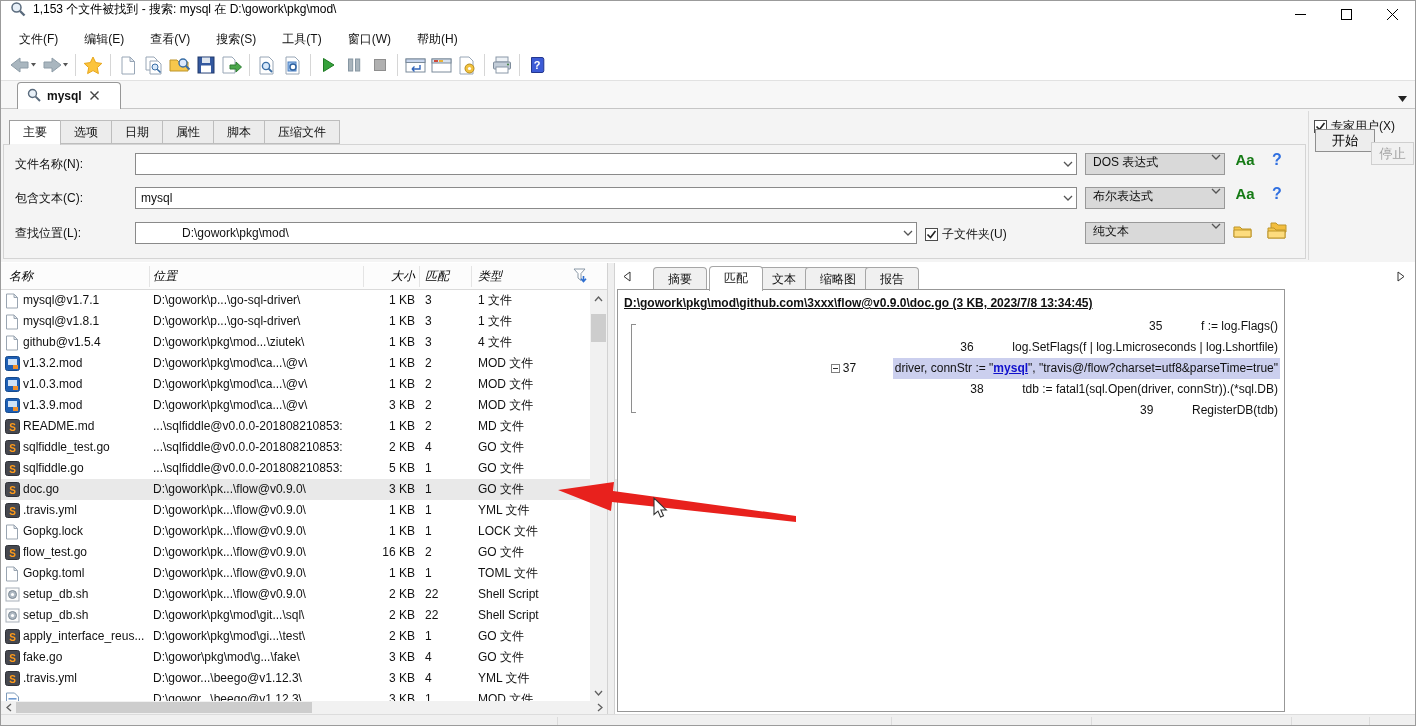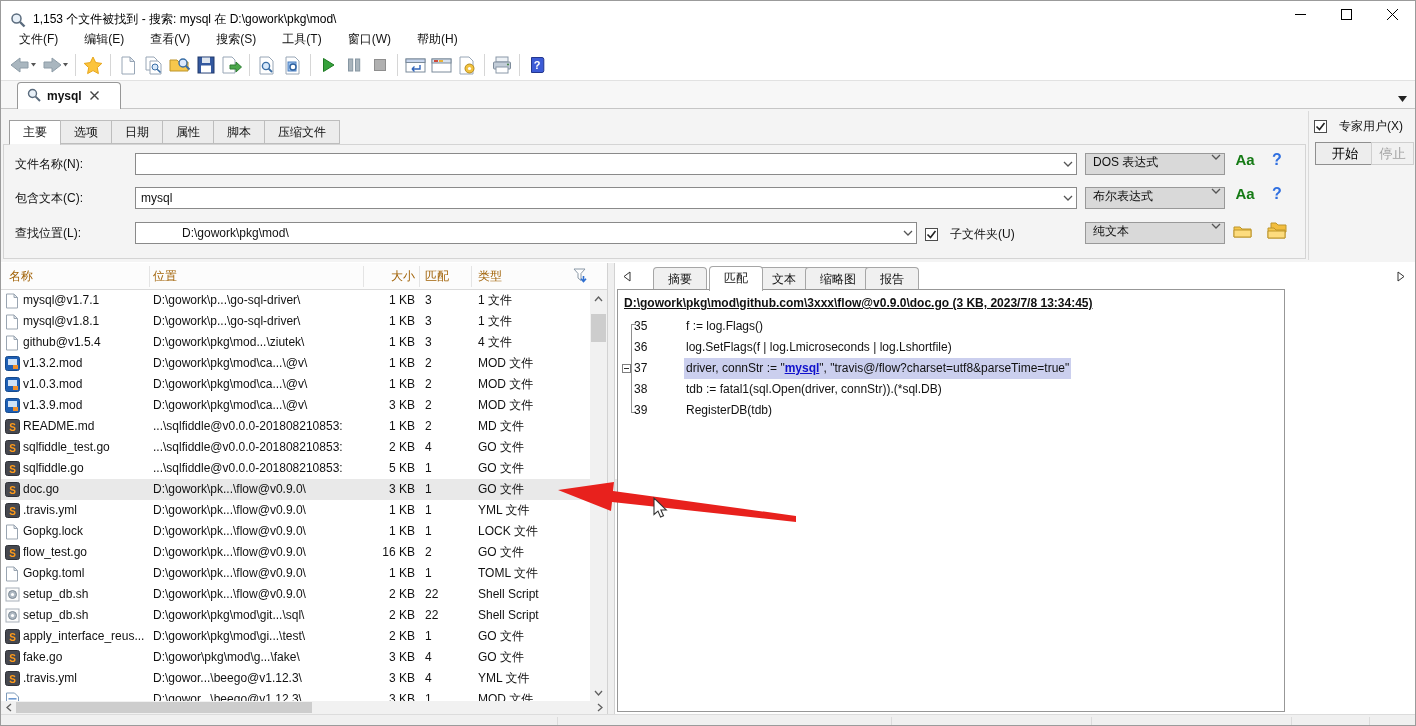--- a/index.html
+++ b/index.html
@@ -3,21 +3,21 @@
 <meta charset="utf-8">
 <style>
   * { box-sizing: border-box; margin: 0; padding: 0; }
   html,body { width:1416px; height:726px; }
   body {
     position:relative; font-family:"Liberation Sans","DejaVu Sans",sans-serif;
     font-size:12px; color:#111; background:#fff; border:1px solid #9b9b9b; overflow:hidden;
   }
   .abs { position:absolute; }
   
-  .titlebar { position:absolute; top:0; left:0; width:100%; height:27px; background:#fff; display:flex; align-items:flex-end; }
+  .titlebar { position:absolute; top:0; left:0; width:100%; height:27px; background:#fff; display:flex; align-items:flex-start; }
   .titlebar .appicon { margin-left:9px; width:16px; height:16px; }
   .titlebar .title { margin-left:7px; color:#000; }
   .wbtns { position:absolute; right:0; top:0; height:27px; display:flex; }
   .wbtn { width:46px; height:27px; display:flex; align-items:center; justify-content:center; }
   
   .menubar { position:absolute; top:27px; left:0; width:100%; height:22px; background:#fff; display:flex; align-items:center; padding-left:8px; }
   .menuitem { padding:0 10px; margin-right:6px; }
   
   .toolbar { position:absolute; top:49px; left:0; width:100%; height:31px; background:#fff; border-bottom:1px solid #e2e2e2; display:flex; align-items:center; padding-left:6px; }
   .tbtn { min-width:26px; height:26px; display:flex; align-items:center; justify-content:center; padding:0 2px; }
@@ -35,30 +35,30 @@
   .subtab.active { background:#fff; border-color:#9e9e9e; height:25px; border-bottom:1px solid #f4f4f4; }
   .flabel { position:absolute; left:14px; height:22px; line-height:22px; }
   .combo { position:absolute; height:22px; background:#fff; border:1px solid #8a8a8a; display:flex; align-items:center; }
   .combo .val { flex:1; padding-left:5px; white-space:nowrap; overflow:hidden; }
   .combo .chevzone { width:17px; height:100%; display:flex; align-items:center; justify-content:center; }
   .modecombo { position:absolute; width:140px; height:22px; background:#d9d9d9; border:1px solid #999; display:flex; }
   .modecombo .val { flex:1; padding-left:7px; white-space:nowrap; overflow:hidden; }
   .modecombo .chevzone { width:17px; display:flex; justify-content:center; }
   .aa { position:absolute; font-weight:bold; font-size:15px; color:#157a15; width:24px; text-align:center; }
   .qm { position:absolute; font-weight:bold; font-size:16px; color:#2f6fe0; width:16px; text-align:center; }
-  .cb { display:inline-flex; align-items:center; gap:12px; }
+  .cb { display:inline-flex; align-items:center; gap:4px; }
   .filterbtn { position:absolute; left:1028px; top:221px; width:45px; height:24px; background:#e6e6e6; border:1px solid #9c9c9c; display:flex; align-items:center; }
   .filterbtn .f1 { width:27px; display:flex; justify-content:center; }
   .filterbtn .f2 { width:16px; border-left:1px solid #9c9c9c; height:100%; display:flex; align-items:center; justify-content:center; }
   .vdivider { position:absolute; left:1307px; top:2px; width:1px; height:149px; background:#dadada; }
   .btn { position:absolute; height:23px; background:#ededed; border:1px solid #8f8f8f; text-align:center; line-height:21px; }
   .btn.disabled { color:#a3a3a3; border-color:#cfcfcf; background:#f1f1f1; }
   
   .listhdr { position:absolute; left:0; top:262px; width:606px; height:27px; background:#fcfcfc; border-bottom:1px solid #dadada; }
-  .hcell { position:absolute; top:0; height:27px; line-height:27px; color:#a16207; white-space:nowrap; }
+  .hcell { position:absolute; top:0; height:27px; line-height:27px; color:#000000; white-space:nowrap;font-style:italic; }
   .hsep { position:absolute; top:3px; width:1px; height:21px; background:#e4e4e4; }
   .rows { position:absolute; left:0; top:289px; width:641px; height:411px; overflow:hidden; background:#fff; }
   .frow { position:relative; height:21px; white-space:nowrap; }
   .frow.sel { background:#e9e9e9; }
   .frow span { position:absolute; top:0; line-height:21px; overflow:hidden; white-space:nowrap; }
   .frow .c-icon { left:4px; top:3px; width:15px; height:16px; line-height:normal; }
   .frow .c-name { left:22px; width:124px; }
   .frow .c-loc  { left:152px; width:202px; }
   .frow .c-size { left:352px; width:62px; text-align:right; }
   .frow .c-match{ left:424px; width:42px; }
@@ -72,21 +72,21 @@
   .hscroll .thumb { position:absolute; left:15px; top:1px; width:296px; height:11px; background:#cdcdcd; }
   .splitter { position:absolute; left:606px; top:262px; width:8px; height:451px; background:#efefef; border-left:1px solid #d2d2d2; border-right:1px solid #d2d2d2; }
   
   .ptabs { position:absolute; left:616px; top:264px; width:792px; height:25px; }
   .ptab { position:absolute; bottom:-1px; height:24px; line-height:23px; padding:0 14px; background:#f0f0f0; border:1px solid #a6a6a6; border-bottom:none; border-radius:4px 4px 0 0; }
   .ptab.active { background:#fff; height:25px; z-index:3; }
   .pscroll { position:absolute; top:6px; }
   .pcontent { position:absolute; left:616px; top:288px; width:668px; height:423px; background:#fff; border:1px solid #979797; }
   .fileheader { position:absolute; left:6px; top:6px; font-weight:bold; text-decoration:underline; white-space:nowrap; }
   .codearea { position:absolute; left:4px; top:26px; right:4px; }
-  .cline { position:relative; height:21px; line-height:21px; white-space:nowrap; display:flex; }
+  .cline { position:relative; height:21px; line-height:21px; white-space:nowrap; display:flex;justify-content:flex-end; }
   .cline .collapse { width:12px; position:relative; z-index:2; display:flex; align-items:center; }
   .cline .lineno { width:24px; }
   .cline .ctext { margin-left:26px; padding:0 2px; }
   .cline .ctext.hl { background:#cbcfee; }
   .mlink { color:#1010cc; font-weight:bold; text-decoration:underline; }
   .bracket { position:absolute; left:9px; top:8px; width:5px; height:89px; border-left:1px solid #8e8e8e; border-top:1px solid #8e8e8e; border-bottom:1px solid #8e8e8e; }
   
   .statusbar { position:absolute; left:0; top:713px; width:100%; height:13px; background:#f0f0f0; border-top:1px solid #dcdcdc; }
   .statusbar i { position:absolute; top:2px; width:1px; height:9px; background:#dcdcdc; }
   
@@ -377,21 +377,21 @@
   </span>
 
   <div class="vdivider"></div>
   <span class="cb abs" style="left:1313px; top:9px">
     <svg width="13" height="13">
         <rect x="0.5" y="0.5" width="12" height="12" fill="#fff" stroke="#4d4d4d"></rect>
         <path d="M2.5 6.5 l3 3 5 -6.5" stroke="#222" stroke-width="1.6" fill="none"></path>
       </svg>
     <span>专家用户(X)</span>
   </span>
-  <button class="btn" style="left:1314px; top:33px; width:60px">开始</button>
+  <button class="btn" style="left:1314px; top:20px; width:60px">开始</button>
   <button class="btn disabled" style="left:1370px; top:33px; width:43px">停止</button>
 </div>
 
 <div class="listhdr">
   <span class="hcell" style="left:8px">名称</span>
   <span class="hcell" style="left:152px">位置</span>
   <span class="hcell" style="left:352px; width:62px; text-align:right">大小</span>
   <span class="hcell" style="left:424px">匹配</span>
   <span class="hcell" style="left:477px">类型</span>
   <span class="hsep" style="left:148px"></span>

